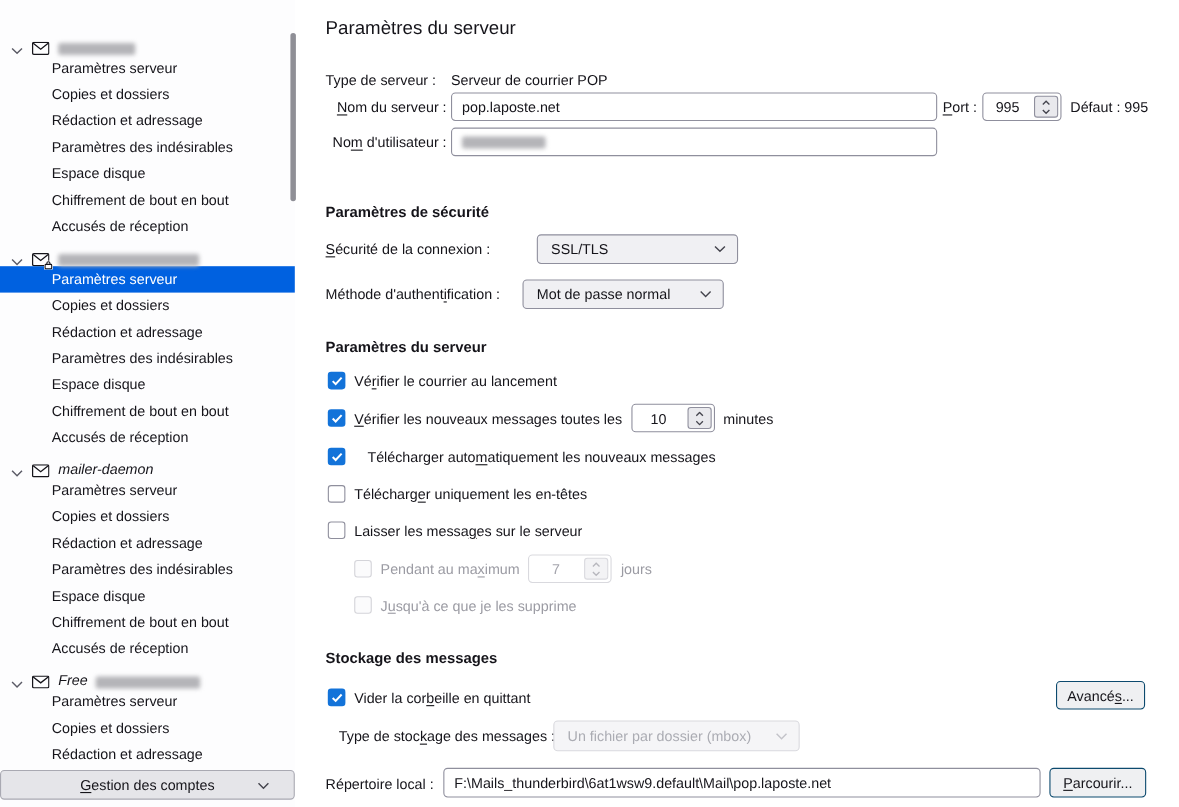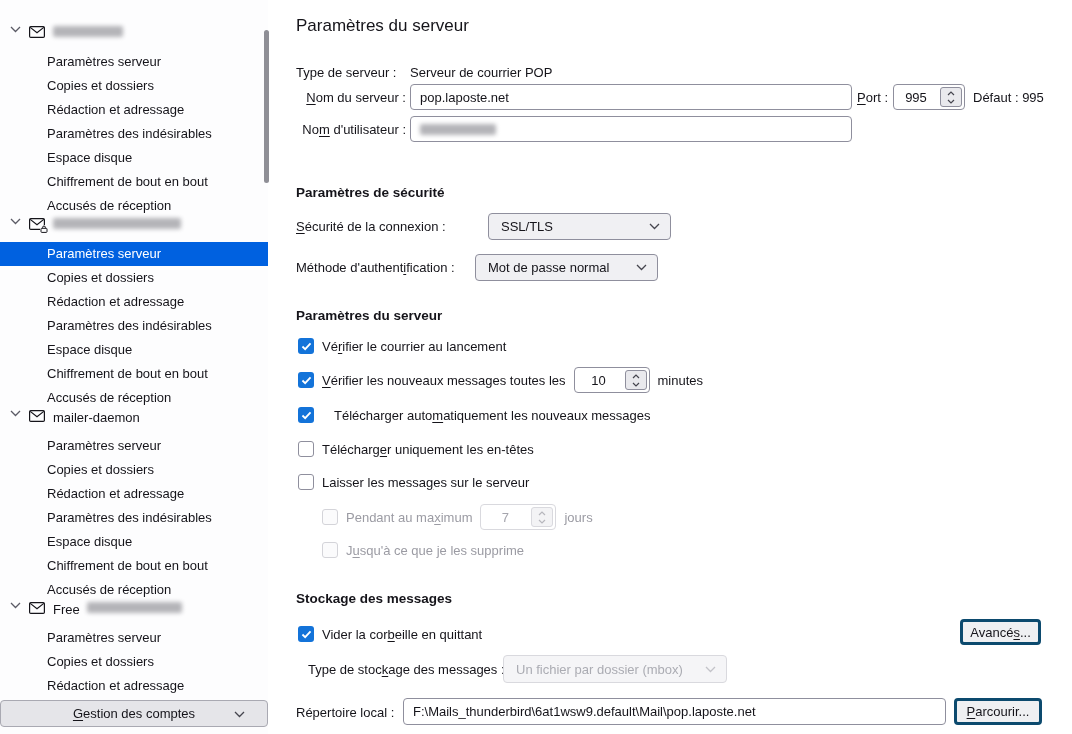--- a/index.html
+++ b/index.html
@@ -2,21 +2,21 @@
 <html><head>
 <meta charset="utf-8">
 <style>
   * { margin:0; padding:0; box-sizing:border-box; }
   html,body { width:1072px; height:734px; background:#fff; overflow:hidden;
     font-family:"Liberation Sans", sans-serif; font-size:13px; color:#15141a; }
   u { text-decoration-thickness:1px; text-underline-offset:2px; }
 
   
   .sidebar { position:absolute; left:0; top:0; width:268px; height:734px; background:#fdfdfe; padding-top:26px; }
-  .acc-row { height:24px; display:flex; align-items:flex-start; padding-left:10px; }
+  .acc-row { height:24px; display:flex; align-items:flex-end; padding-left:10px;font-style:italic; }
   .chev { width:13px; margin-right:6px; display:flex; align-items:center; }
   .acc-icon { width:17px; margin-right:7px; display:flex; align-items:center; position:relative; }
   .acc-icon .badge { position:absolute; right:-2px; bottom:-3px; background:#fdfdfe; }
   .item-row { height:24px; line-height:24px; padding-left:47px; white-space:nowrap; }
   .item-row.selected { background:#0061e0; color:#fff; }
   .redacted-blob { display:inline-block; height:11px; border-radius:2px; background:#b4b4b8; filter:blur(2px); }
   .scroll-thumb { position:absolute; left:264px; top:30px; width:5px; height:153px; background:#8f8f96; border-radius:3px; }
   .manage-btn { position:absolute; left:0; top:700px; width:268px; height:27px; background:#e5e5e9;
     border:1px solid #a9a9b2; border-radius:4px; display:flex; align-items:center; justify-content:center; }
   .manage-btn .mchev { position:absolute; right:22px; top:10px; }
@@ -37,21 +37,21 @@
   .spin .btns { width:22px; margin:2px; border:1px solid #8f8f9d; border-radius:3px; background:#e9e9ed;
     display:flex; flex-direction:column; align-items:center; justify-content:center; gap:3px; }
   .spin.disabled { border-color:#d9d9de; color:#a5a5ad; }
   .spin.disabled .btns { border-color:#d9d9de; background:#f3f3f5; }
   .cb { width:16px; height:16px; border-radius:3px; display:inline-flex; align-items:center; justify-content:center; flex:none; }
   .cb.checked { background:#1373d9; }
   .cb.un { background:#fff; border:1px solid #8f8f9d; }
   .cb.dis { background:#fbfbfc; border:1px solid #d4d4d9; }
   .gap8 { gap:8px; }
   .graytxt { color:#9b9ba3; }
-  .btn { height:26px; background:#eff0f2; border:3px solid #0c4a6e; border-radius:4px;
+  .btn { height:26px; background:#eff0f2; border:1px solid #0c4a6e; border-radius:4px;
     display:flex; align-items:center; justify-content:center; padding:0 12px; }
   svg { display:block; }
 </style>
 </head>
 <body>
 
 <div class="sidebar">
 
   <div class="acc-row">
     <span class="chev">

